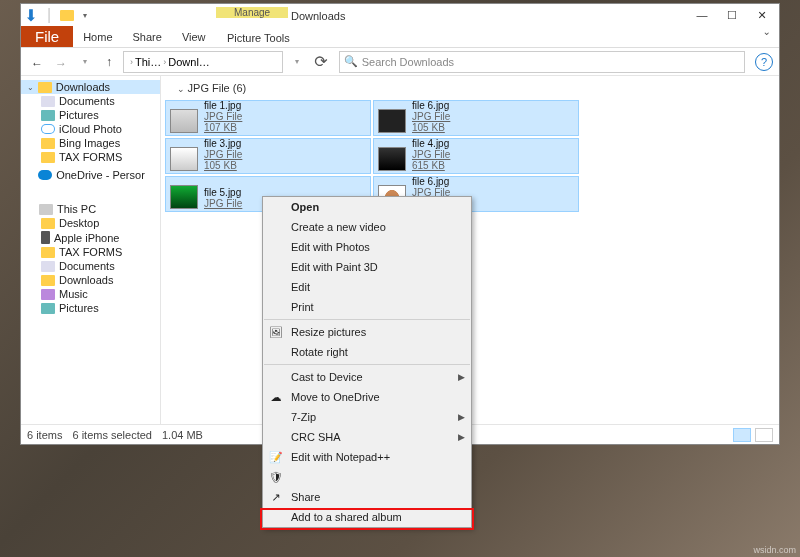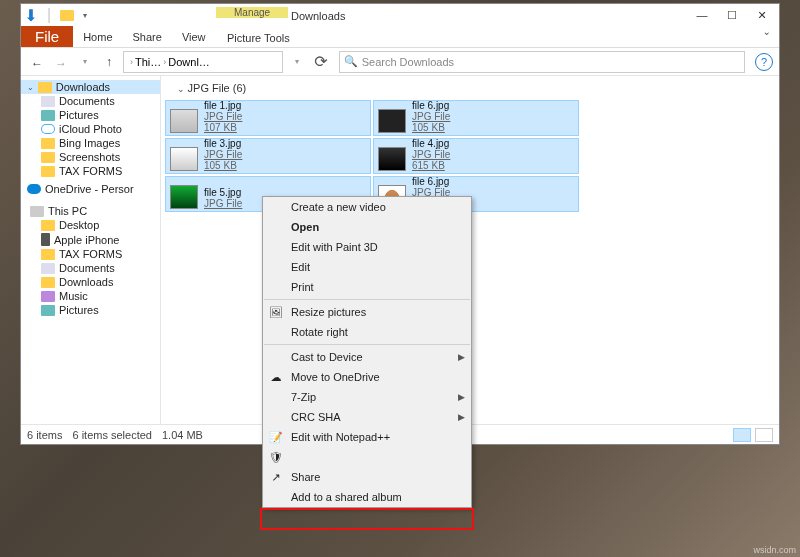--- a/index.html
+++ b/index.html
@@ -22,22 +22,22 @@
 .breadcrumb { flex: 0 0 auto; border: 1px solid #ccc; height: 22px; display: flex; align-items: center; padding: 0 4px; font-size: 11px; width: 160px; }
 .breadcrumb .sep { color: #888; margin: 0 2px; font-size: 9px; }
 .refresh { width: 20px; height: 20px; display: flex; align-items: center; justify-content: center; color: #555; }
 .search { flex: 1; border: 1px solid #ccc; height: 22px; display: flex; align-items: center; padding: 0 4px; font-size: 11px; color: #888; margin-left: 4px; }
 .help { width: 18px; height: 18px; border: 1px solid #1e7acc; border-radius: 50%; color: #1e7acc; display: flex; align-items: center; justify-content: center; font-size: 11px; margin-left: 6px; }
 .body { flex: 1; display: flex; overflow: hidden; }
 .sidebar { width: 140px; border-right: 1px solid #e5e5e5; overflow: hidden; padding: 4px 0; }
 .sb-item { display: flex; align-items: center; gap: 4px; padding: 1px 4px 1px 20px; font-size: 11px; color: #222; white-space: nowrap; }
 .sb-item.sel { background: #cce8ff; }
 .sb-item.root { padding-left: 6px; }
-.sb-item.pc { padding-left: 9px; margin-top: 8px; align-items: flex-end; }
-.sb-item.od { padding-left: 6px; margin-top: 4px; }
+.sb-item.pc { padding-left: 18px; margin-top: 20px; align-items: flex-end; }
+.sb-item.od { padding-left: 6px; margin-top: 4px; justify-content: center; }
 .sb-icon { width: 14px; height: 11px; background: #ffcf4b; border-radius: 1px; position: relative; }
 .sb-icon.doc { background: #dde; }
 .sb-icon.pic { background: #6bb; }
 .sb-icon.cloud { background: #fff; width: 14px; height: 10px; border-radius: 6px; box-shadow: 0 0 0 1px #4dabf5 inset; }
 .sb-icon.drive { background: #ccc; }
 .sb-icon.onedrive { background: #0a84d6; border-radius: 6px; width: 14px; height: 10px; }
 .sb-icon.phone { background: #555; width: 9px; height: 13px; }
 .sb-icon.music { background: #b8d; }
 .content { flex: 1; overflow: hidden; position: relative; }
 .group-header { font-size: 11px; color: #333; padding: 6px 16px; }
@@ -135,24 +135,20 @@
           <div class="sb-item">
             <span class="sb-icon cloud"></span>
             <span>iCloud Photo</span>
           </div>
           <div class="sb-item">
             <span class="sb-icon "></span>
             <span>Bing Images</span>
           </div>
           <div class="sb-item">
             <span class="sb-icon "></span>
-            <span>Screenshots</span>
-          </div>
-          <div class="sb-item">
-            <span class="sb-icon "></span>
             <span>TAX FORMS</span>
           </div>
         </div>
       <div class="sb-item od">
           <span class="sb-icon onedrive"></span>
           <span>OneDrive - Persor</span>
         </div>
       <div class="sb-item pc">
           <span class="sb-icon drive"></span>
           <span>This PC</span>
@@ -247,25 +243,28 @@
     <span>6 items selected</span>
     <span>1.04 MB</span>
     <div class="status-right">
       <div class="viewbtn act"></div>
       <div class="viewbtn"></div>
     </div>
   </div>
 </div>
 
 <div class="context-menu" id="cmenu">
-    <div class="cm-item">
-      <span>Create a new video</span>
-    </div>
     <div class="cm-item bold">
       <span>Open</span>
+    </div>
+    <div class="cm-item">
+      <span>Create a new video</span>
+    </div>
+    <div class="cm-item">
+      <span>Edit with Photos</span>
     </div>
     <div class="cm-item">
       <span>Edit with Paint 3D</span>
     </div>
     <div class="cm-item">
       <span>Edit</span>
     </div>
     <div class="cm-item">
       <span>Print</span>
     </div>

